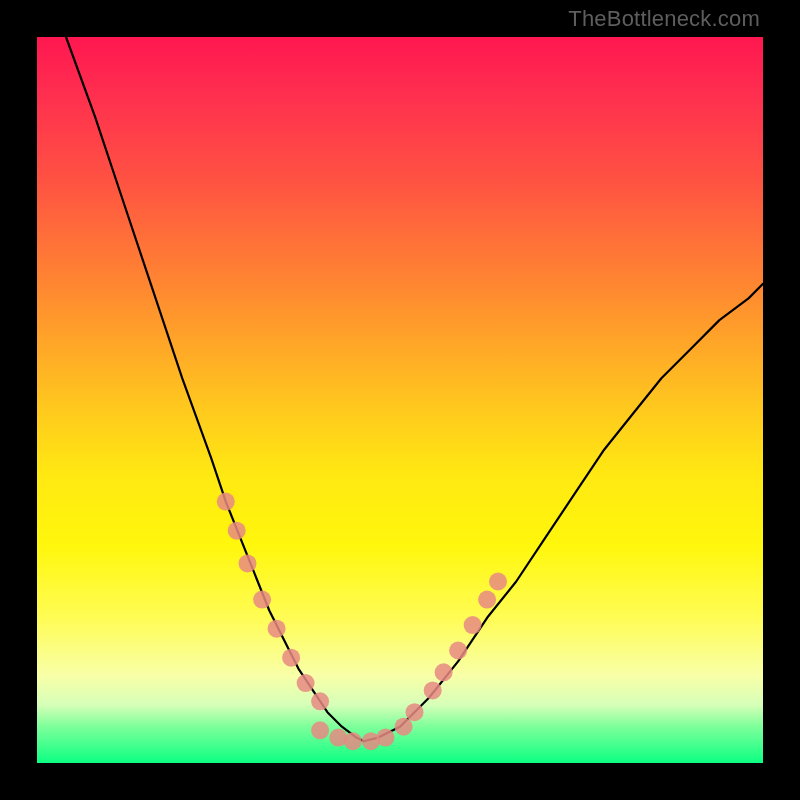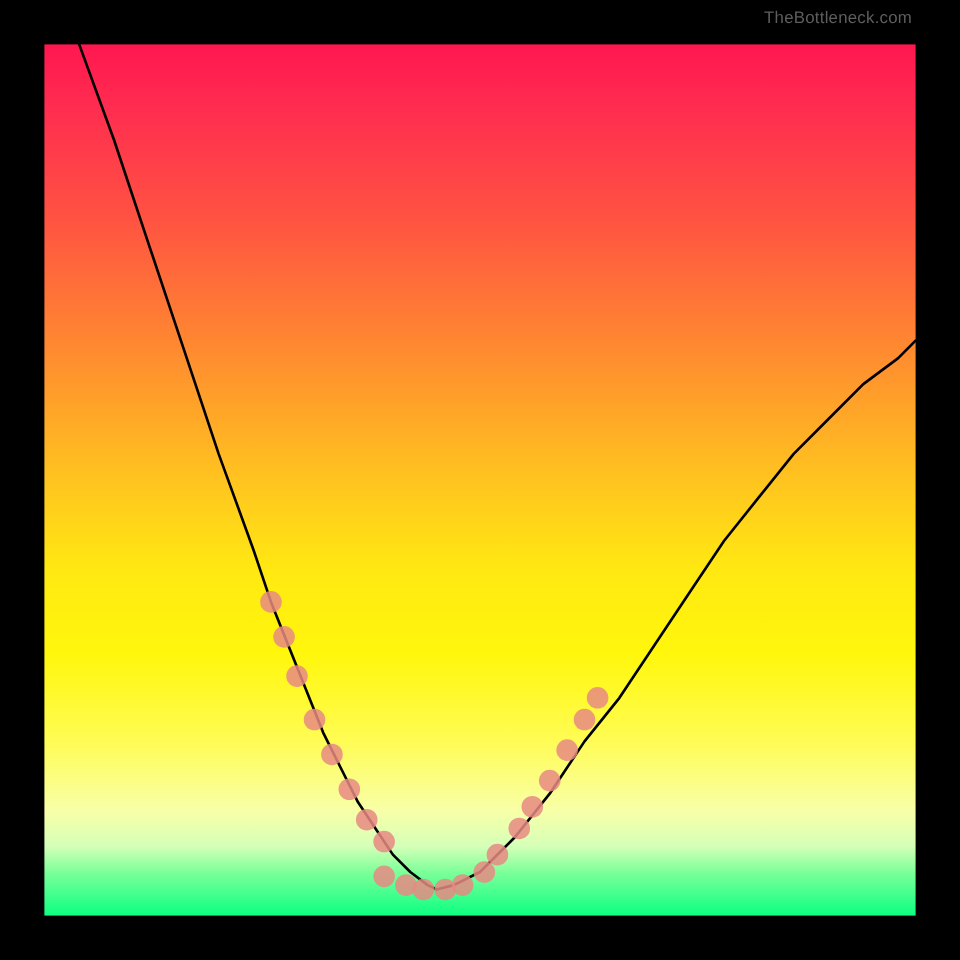--- a/index.html
+++ b/index.html
@@ -38,21 +38,21 @@
       #d6ffb8 92%,
       #7dff9a 95%,
       #0cff82 100%
     );
   }
   .watermark {
     position: absolute;
     top: 6px;
     right: 40px;
     color: #5e5e5e;
-    font-size: 14px;
+    font-size: 22px;
     font-weight: 500;
     letter-spacing: 0.2px;
   }
   svg.curves {
     position: absolute;
     left: 0;
     top: 0;
     width: 726px;
     height: 726px;
     overflow: visible;

